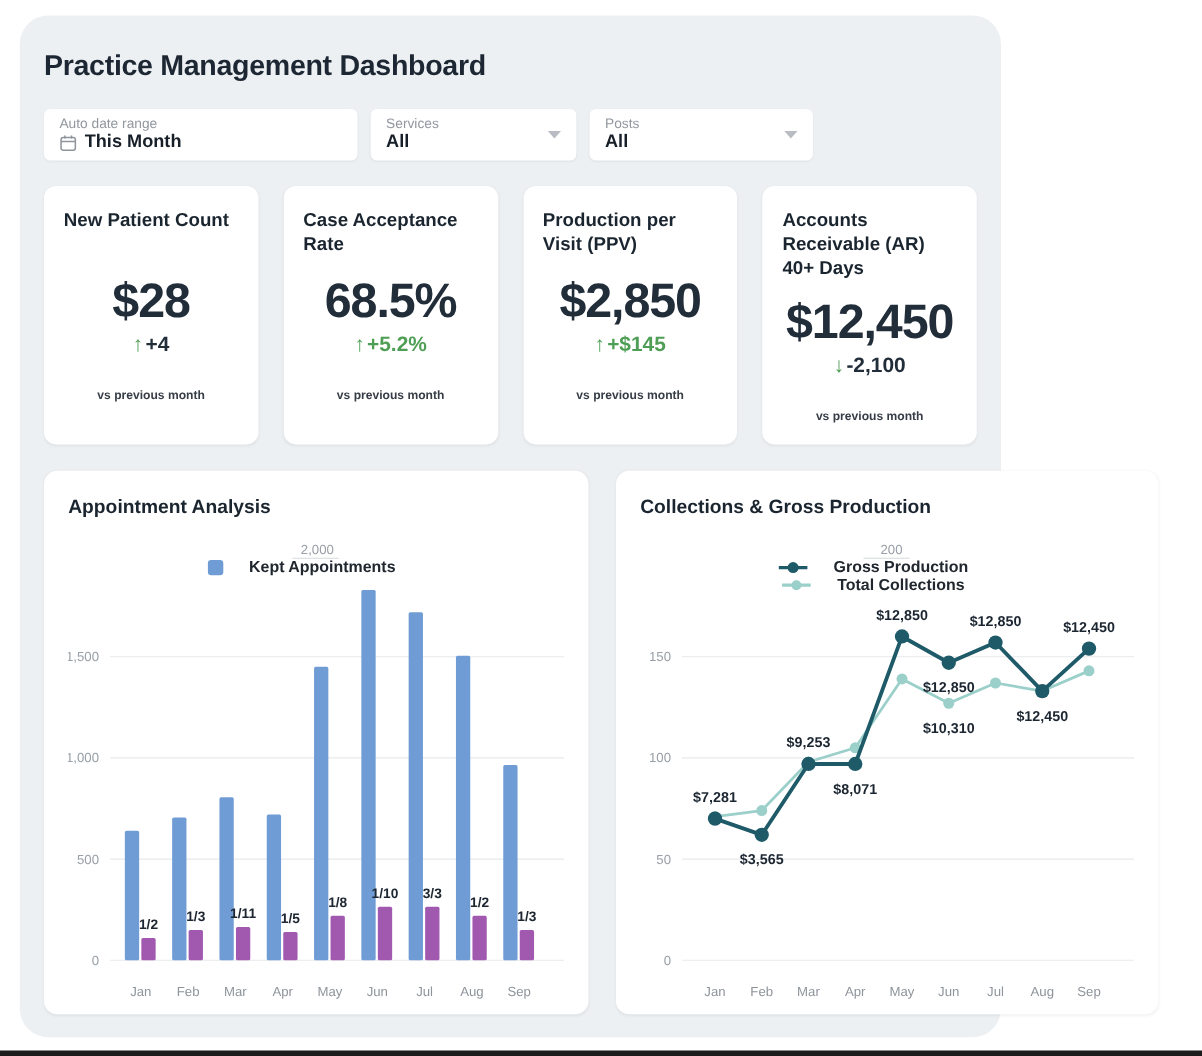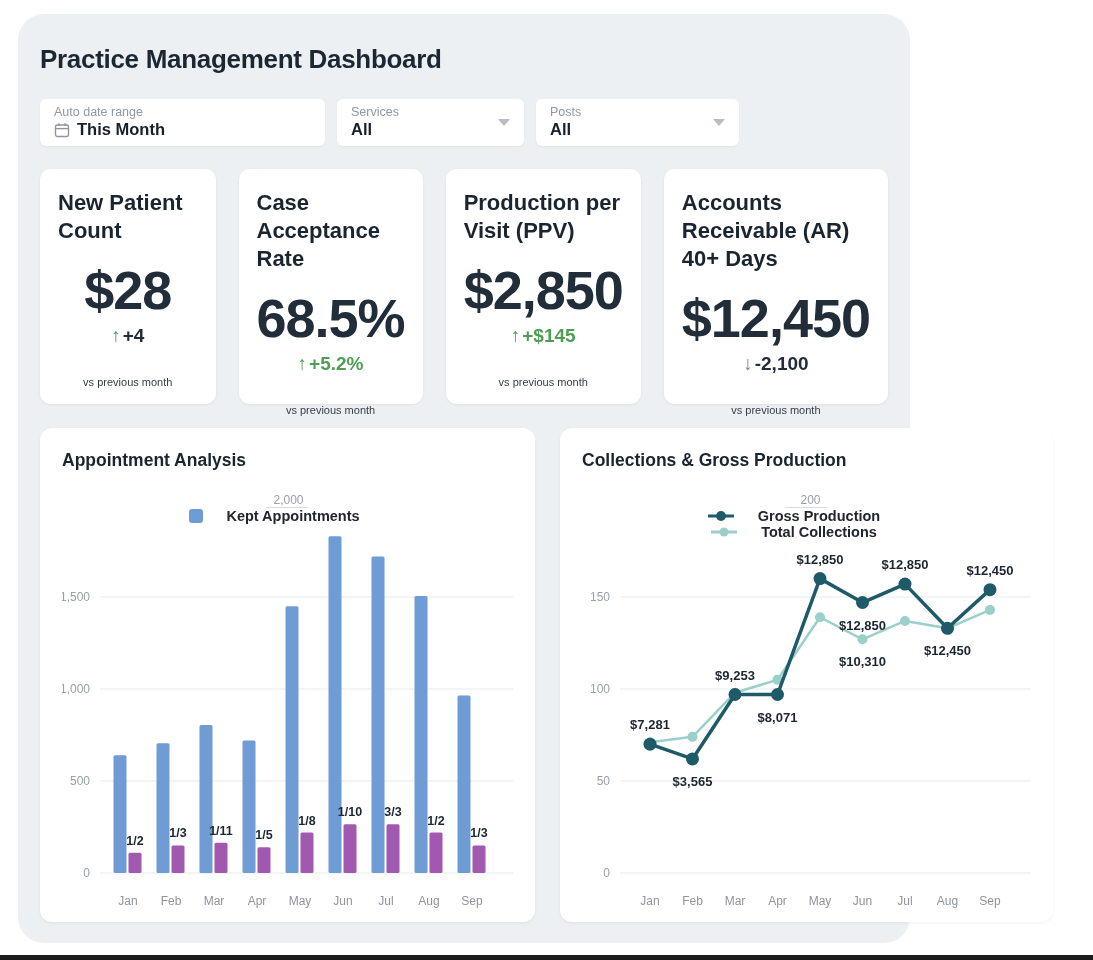--- a/index.html
+++ b/index.html
@@ -20,27 +20,27 @@
   .f-value-row { display:flex; align-items:center; gap:7px; margin-top:1px; }
   .f-value { font-size:16.5px; font-weight:700; color:#171f29; }
   .chevron { position:absolute; right:14px; top:20px; width:0; height:0;
     border-left:6px solid transparent; border-right:6px solid transparent; border-top:7px solid #b9bdc3; }
   .cal-icon { display:inline-block; }
 
   
   .kpis { display:flex; gap:23px; margin-top:23px; }
   .kpi-card { width:236px; height:235px; background:#ffffff; border-radius:11px;
     padding:20px 18px; box-shadow:0 1px 3px rgba(16,24,40,.06); text-align:center; }
-  .kpi-title { min-height:46px; text-align:left; font-size:22px; font-weight:700; color:#1b2530; line-height:1.28; }
-  .kpi-value { margin-top:14px; font-size:54px; font-weight:700; color:#222d3a; letter-spacing:-1px; }
+  .kpi-title { min-height:46px; text-align:left; font-size:17px; font-weight:700; color:#1b2530; line-height:1.28; }
+  .kpi-value { margin-top:14px; font-size:44px; font-weight:700; color:#222d3a; letter-spacing:-1px; }
   .kpi-delta { margin-top:4px; font-size:19px; font-weight:600; color:#222d3a; }
   .kpi-delta .arrow { color:#4f9e55; font-weight:700; margin-right:2px; }
   .delta-text.green { color:#4f9e55; }
   .delta-text.dark { color:#222d3a; }
-  .kpi-note { margin-top:29px; font-size:11px; font-weight:400; color:#363d46; }
+  .kpi-note { margin-top:29px; font-size:11px; font-weight:700; color:#363d46; }
 
   
   .charts { display:flex; gap:25px; margin-top:24px; }
   .chart-card { background:#ffffff; border-radius:12px; padding:22px; height:494px;
     box-shadow:0 1px 3px rgba(16,24,40,.06); }
   .chart-card.c1 { width:495px; } .chart-card.c2 { width:493px; }
   .chart-title { font-size:17.5px; font-weight:700; color:#1b2530; }
   .legend-row { display:flex; align-items:center; margin-top:22px; height:20px;flex-direction:column; }
   .ymax { width:28px; text-align:right; font-size:12px; color:#99a0a7; flex:none; }
   .lg-line { height:1px; background:#d9dcdf; flex:none; }

